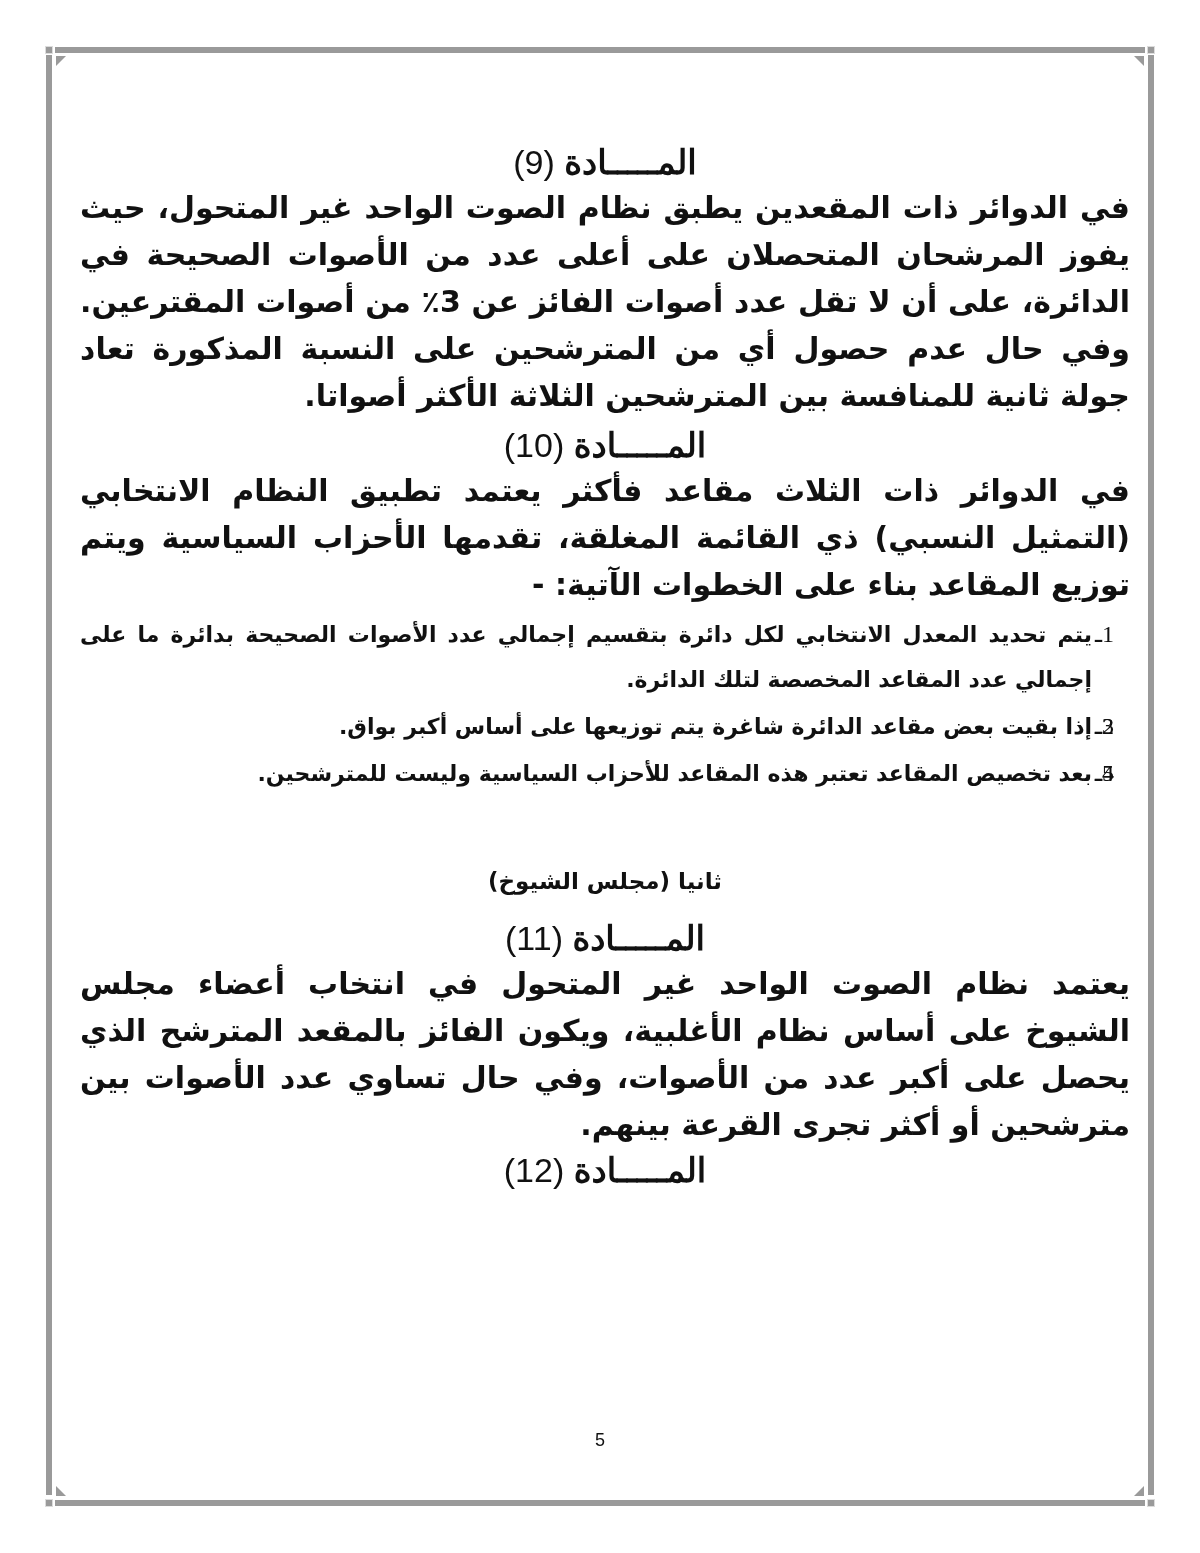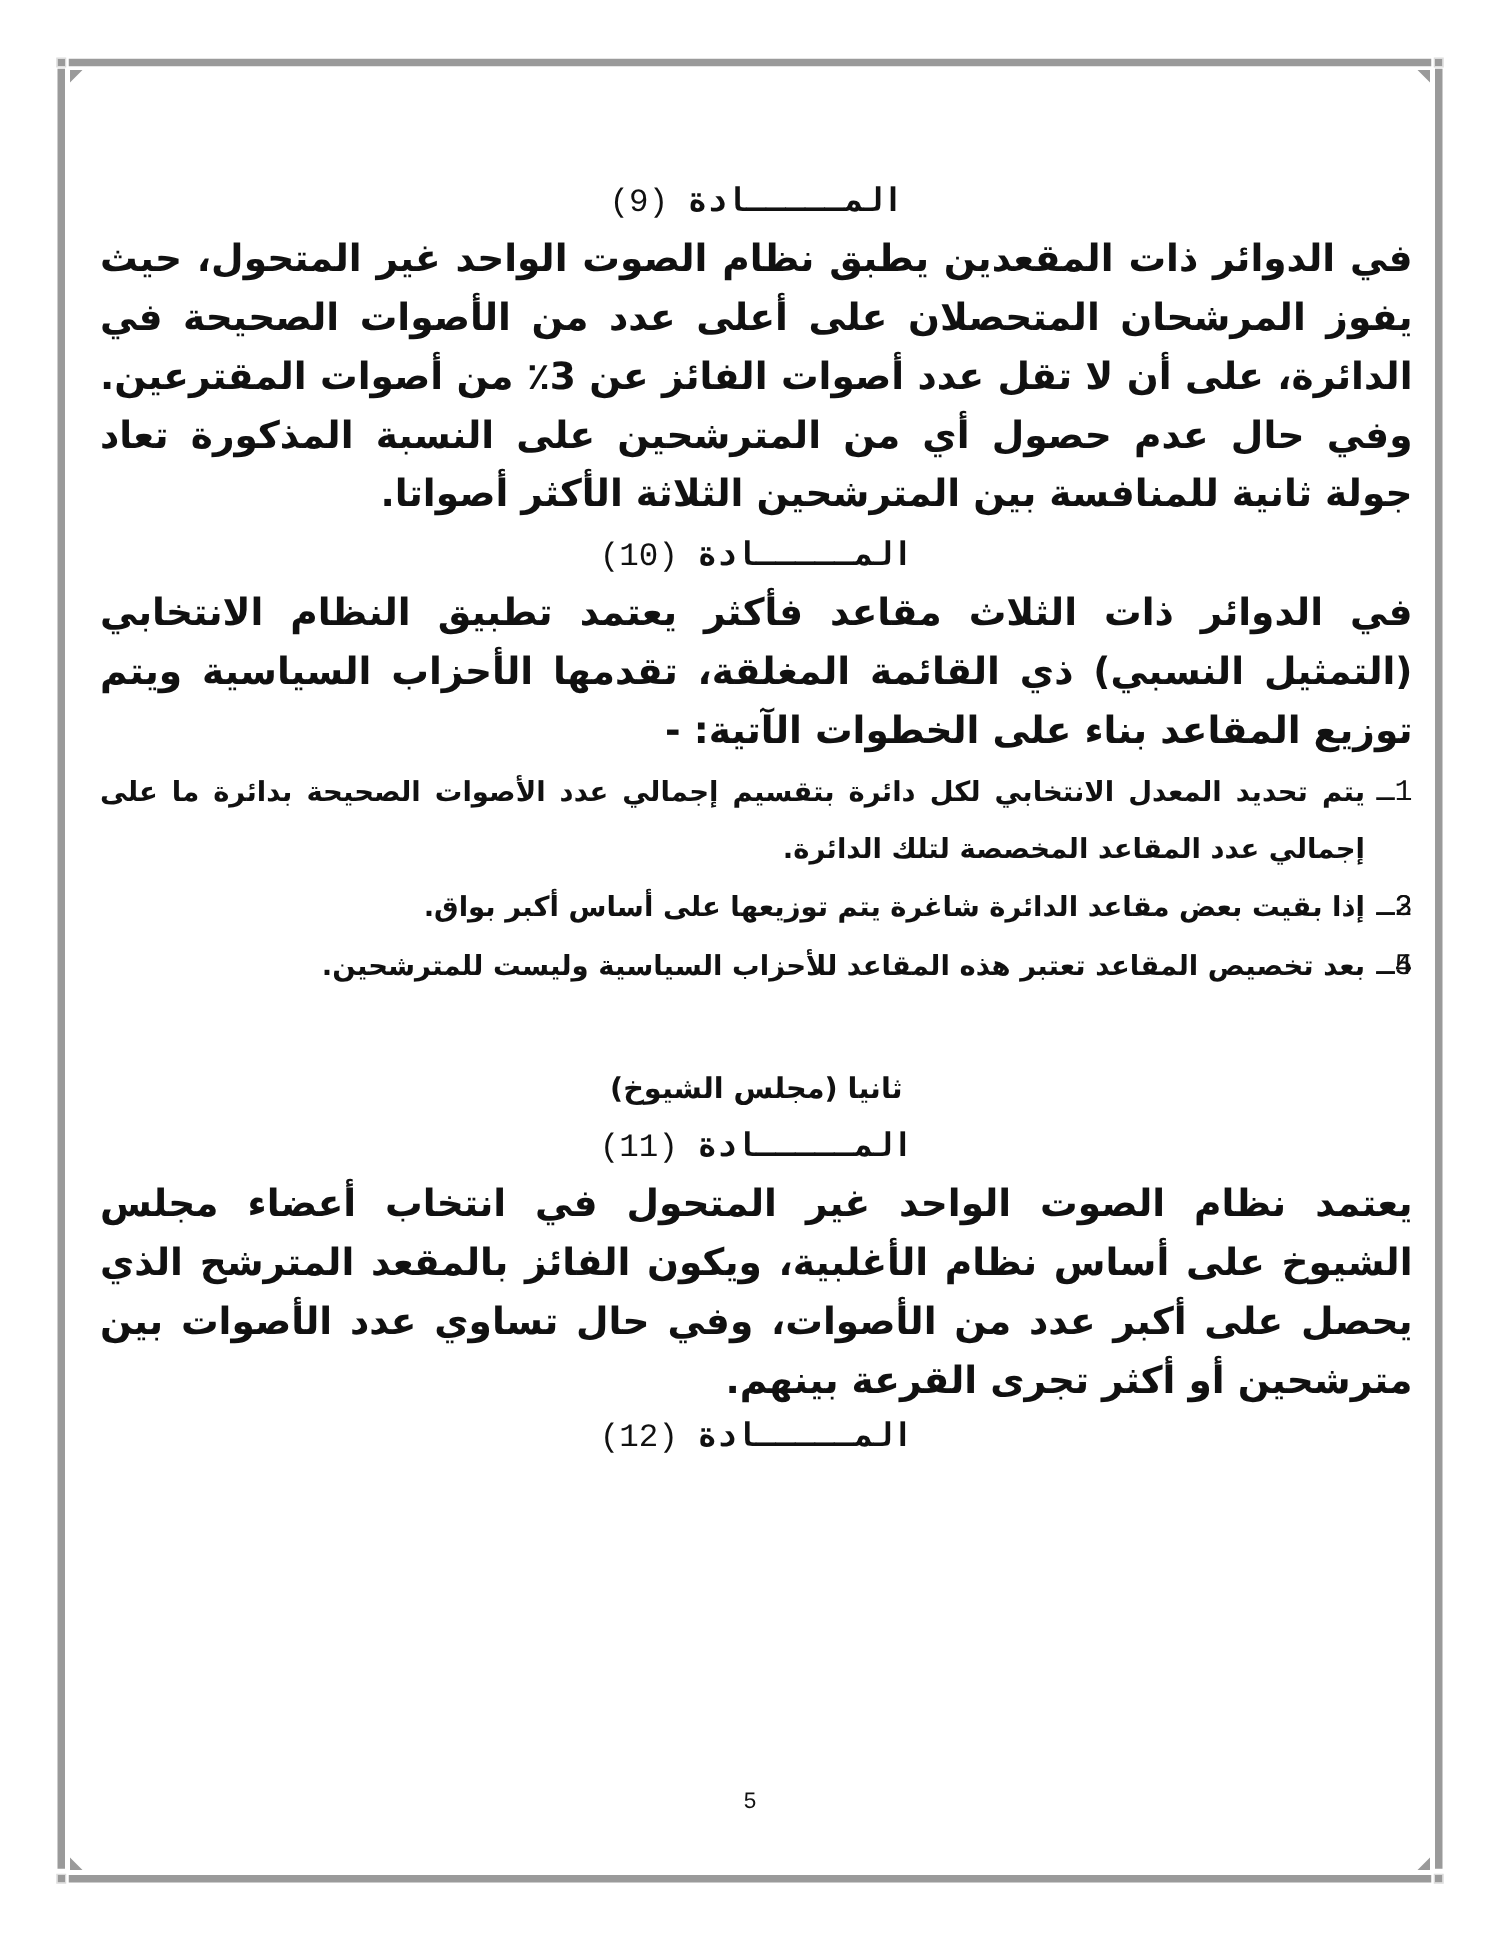--- a/index.html
+++ b/index.html
@@ -12,27 +12,27 @@
   .fl-left { left: 46px; top: 55px; width: 6px; height: 1440px; }
   .fl-right { left: 1148px; top: 55px; width: 6px; height: 1440px; }
   .corner-sq { position: absolute; width: 6px; height: 6px; background: #9a9a9a; outline: 1px solid #dcdcdc; }
   .tri { position: absolute; width: 0; height: 0; }
   .tri-tl { left: 56px; top: 56px; border-top: 10px solid #9a9a9a; border-right: 10px solid transparent; }
   .tri-tr { left: 1134px; top: 56px; border-top: 10px solid #9a9a9a; border-left: 10px solid transparent; }
   .tri-bl { left: 56px; top: 1486px; border-bottom: 10px solid #9a9a9a; border-right: 10px solid transparent; }
   .tri-br { left: 1134px; top: 1486px; border-bottom: 10px solid #9a9a9a; border-left: 10px solid transparent; }
 
   .content { position: absolute; left: 80px; top: 140px; width: 1050px; direction: rtl; text-align: justify; }
-  .article-title { text-align: center; font-family: Liberation Mono, monospace; font-weight: bold; font-size: 26px; margin: 0; line-height: 44px; }
+  .article-title { text-align: center; font-family: Liberation Sans, sans-serif; font-weight: bold; font-size: 34px; margin: 0; line-height: 44px; }
   .article-title .num { font-weight: normal; }
-  .section-title { text-align: center; font-weight: bold; font-size: 23px; line-height: 40px; margin: 5px; }
+  .section-title { text-align: center; font-weight: bold; font-size: 23px; line-height: 40px; margin: 15px; }
   p.body { font-size: 30px; font-weight: bold; line-height: 47px; margin: 0; letter-spacing: -0.3px; }
   ol.steps { list-style: none; margin: 4px 0 0 0; padding: 0; }
   ol.steps li { position: relative; padding-right: 38px; font-size: 22px; font-weight: bold; line-height: 45px; margin-bottom: 2px; }
-  ol.steps li .idx { position: absolute; right: 0; top: 0; font-family: Liberation Mono, monospace; font-weight: normal; font-size: 24px; }
+  ol.steps li .idx { position: absolute; right: 16px; top: 0; font-family: Liberation Serif, serif; font-weight: normal; font-size: 24px; }
   .gap { height: 48px; }
   .page-number { position: absolute; left: 0; width: 1200px; top: 1430px; text-align: center; font-family: "Liberation Sans", sans-serif; font-size: 18px; }
 </style>
 </head>
 <body>
 
 <div class="frame-line fl-top"></div>
 <div class="frame-line fl-bottom"></div>
 <div class="frame-line fl-left"></div>
 <div class="frame-line fl-right"></div>

